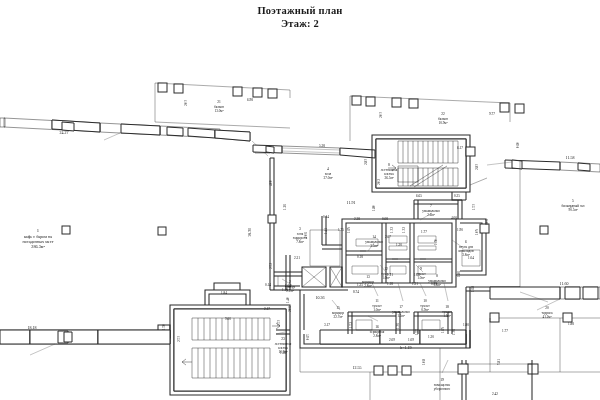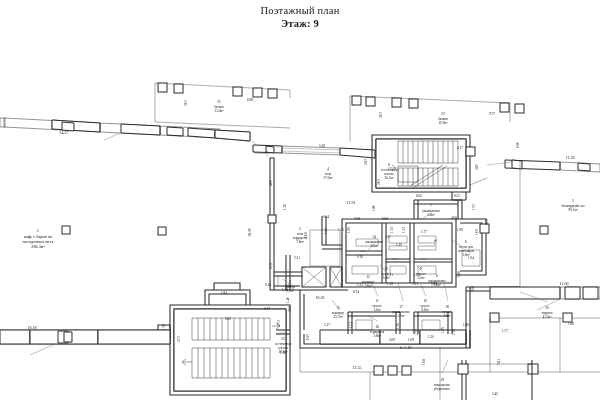--- a/index.html
+++ b/index.html
@@ -21,21 +21,21 @@
     position: absolute;
     top: 4px;
     left: 0;
     width: 600px;
     text-align: center;
     line-height: 1.25;
   }
   #title-block .t1 {
     font-family: "Liberation Serif", serif;
     font-size: 10.5px;
-    font-weight: normal;
+    font-weight: bold;
     letter-spacing: 0.2px;
   }
   #title-block .t2 {
     font-family: "Liberation Serif", serif;
     font-size: 10.5px;
     font-weight: bold;
     letter-spacing: 0.2px;
   }
 
   
@@ -454,21 +454,21 @@
     <path class="tt" d="M548 302 L520 292"></path>
     <path class="tt" d="M285 332 L276 334"></path>
     <path class="tt" d="M30 355 L55 344"></path>
     <path class="tt" d="M104 140 L120 133"></path>
   </g>
 </svg>
 </div>
 
 <div id="title-block">
   <div class="t1">Поэтажный план</div>
-  <div class="t2">Этаж: 9</div>
+  <div class="t2">Этаж: 2</div>
 </div>
 
 <div id="label-layer">
     <div class="room-label big" style="left: 38px; top: 228px;">
       <span class="num">1</span>
       <span class="nm">кафе с баром на</span>
       <span class="nm">посадочных мест</span>
       <span class="ar">286.3м²</span>
     </div>
     <div class="room-label" style="left: 219px; top: 100px;">

